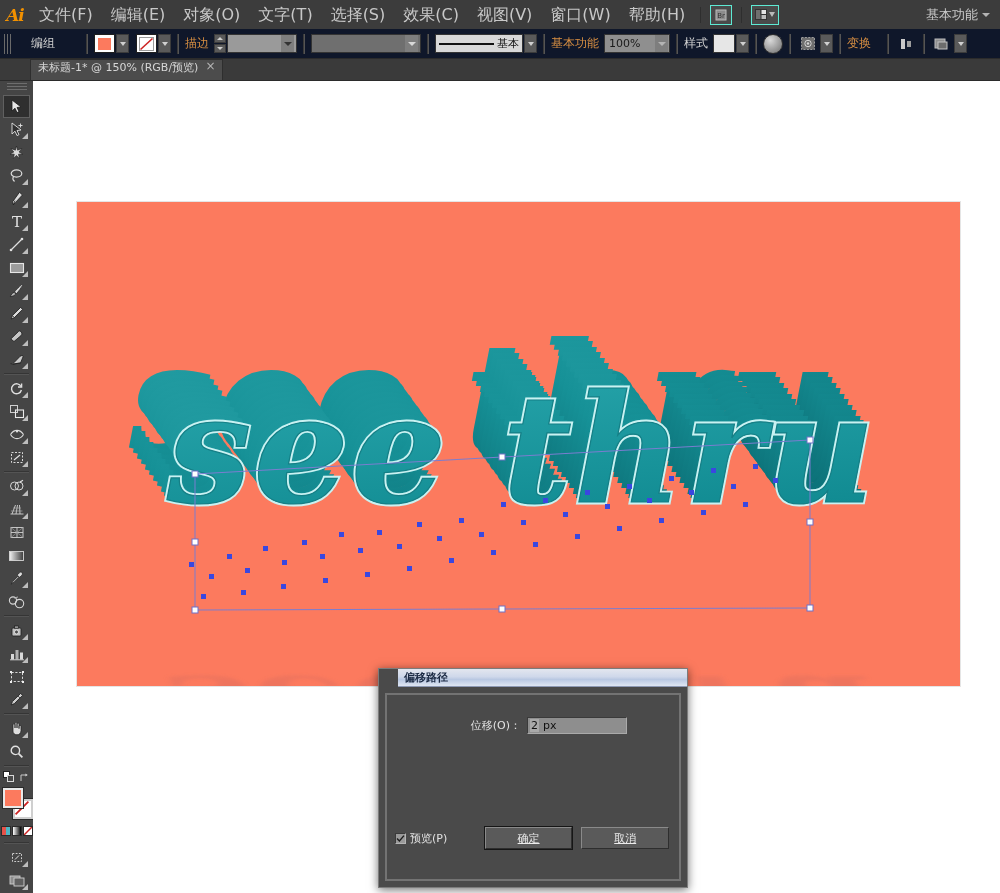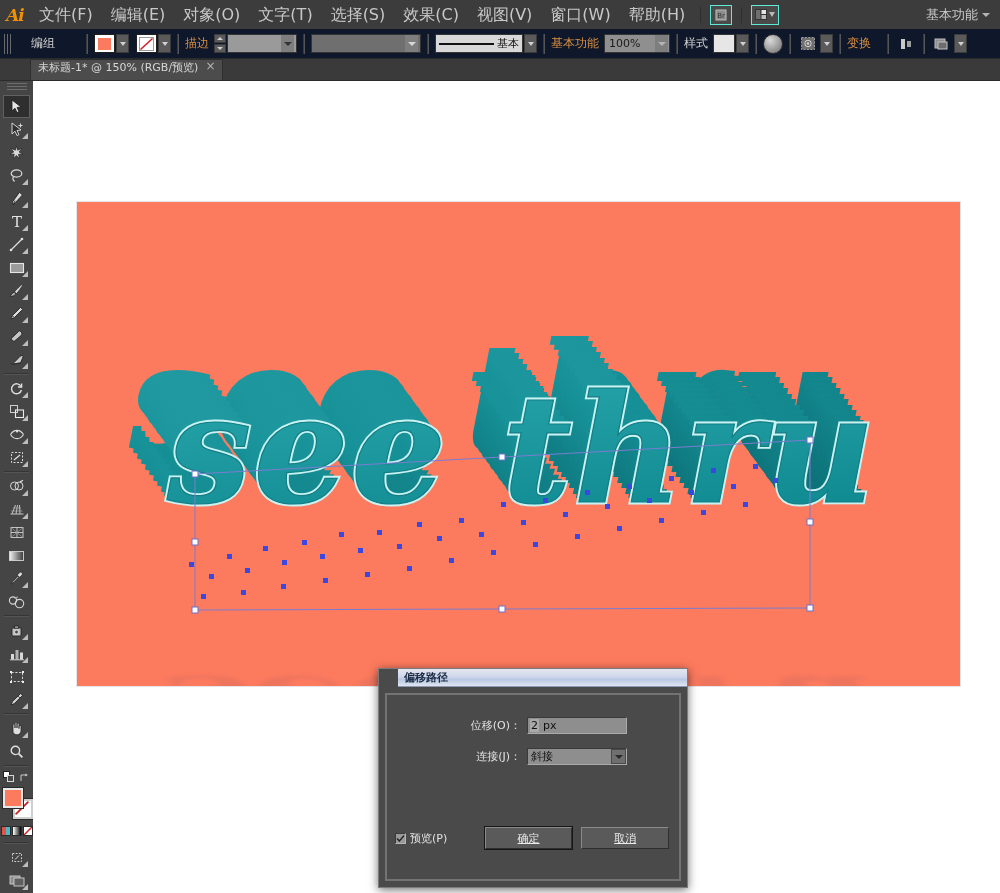--- a/index.html
+++ b/index.html
@@ -782,29 +782,20 @@
     <div class="dlg-body">
 
       <div class="dlg-row">
         <span class="dlg-label">位移(O)：</span>
         <div class="dlg-input">
           <span class="sel">2</span>
           <span>px</span>
         </div>
       </div>
 
-      <div class="dlg-row">
-        <span class="dlg-label">连接(J)：</span>
-        <div class="dlg-select">
-          <span>斜接</span>
-          <span class="sel-btn">
-              <span class="caret"></span>
-            </span>
-        </div>
-      </div>
 
 
       <div class="dlg-footer">
         <div class="chk-wrap">
           <span class="chk">
             <svg width="9" height="9" viewBox="0 0 9 9">
                 <path d="M1 4.6 L3.4 7 L8 1.6" fill="none" stroke="#1c1c1c" stroke-width="1.4"></path>
               </svg>
           </span>
           <span class="chk-label">预览(P)</span>

